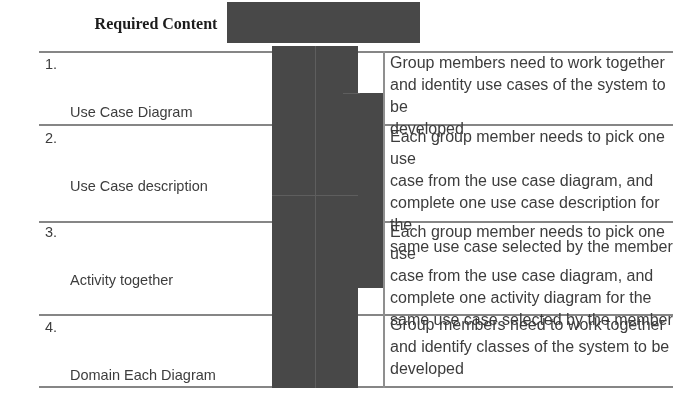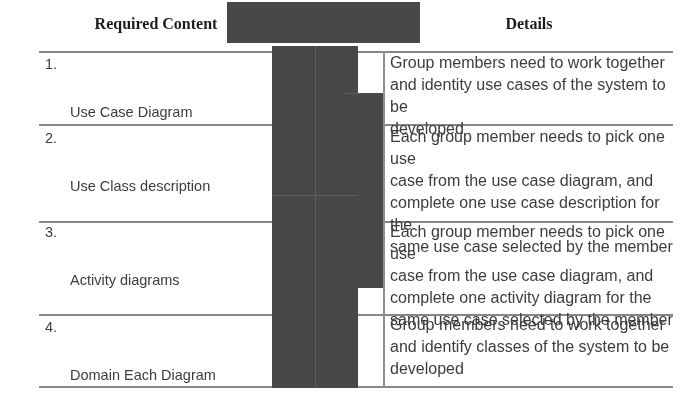--- a/index.html
+++ b/index.html
@@ -24,50 +24,49 @@
   }
   .redaction{position:absolute;background:#484848;z-index:3;}
   .seam{position:absolute;background:#5e5e5e;z-index:4;}
 </style>
 </head>
 <body>
 
 <div id="canvas">
 
   <div class="col-header" style="left:39px;width:234px;">Required Content</div>
-  <div class="col-header" style="left:385px;width:288px;">Details</div>
 
   <div class="hline" style="top:51px;"></div>
   <div class="hline" style="top:124px;"></div>
   <div class="hline" style="top:221px;"></div>
   <div class="hline" style="top:314px;"></div>
   <div class="hline" style="top:386px;"></div>
 
   <div class="vline" style="left:383px;top:51px;height:337px;"></div>
 
   <div class="row-label" style="top:56px;">
     <span class="num">1.</span>
     <span class="txt">Use Case Diagram</span>
   </div>
   <div class="row-details" style="top:52px;">Group members need to work together
 and identity use cases of the system to be
 developed</div>
 
   <div class="row-label" style="top:130px;">
     <span class="num">2.</span>
-    <span class="txt">Use Class description</span>
+    <span class="txt">Use Case description</span>
   </div>
   <div class="row-details" style="top:126px;">Each group member needs to pick one use
 case from the use case diagram, and
 complete one use case description for the
 same use case selected by the member</div>
 
   <div class="row-label" style="top:224px;">
     <span class="num">3.</span>
-    <span class="txt">Activity diagrams</span>
+    <span class="txt">Activity together</span>
   </div>
   <div class="row-details" style="top:221px;">Each group member needs to pick one use
 case from the use case diagram, and
 complete one activity diagram for the
 same use case selected by the member</div>
 
   <div class="row-label" style="top:319px;">
     <span class="num">4.</span>
     <span class="txt">Domain Each Diagram</span>
   </div>

